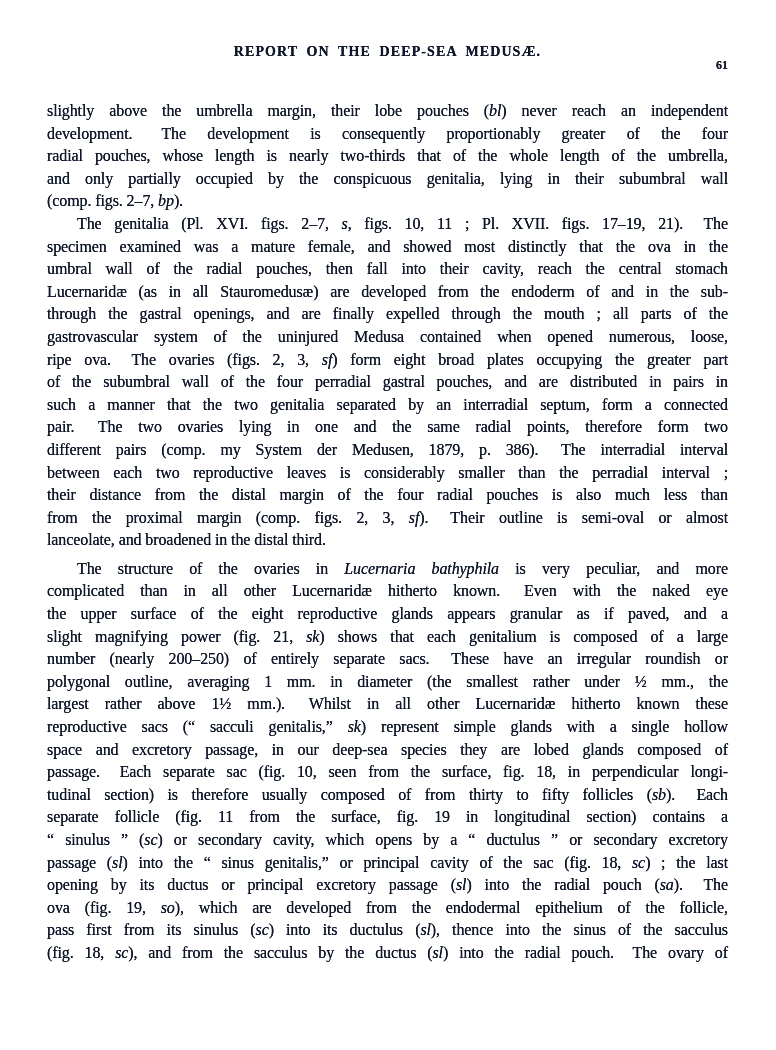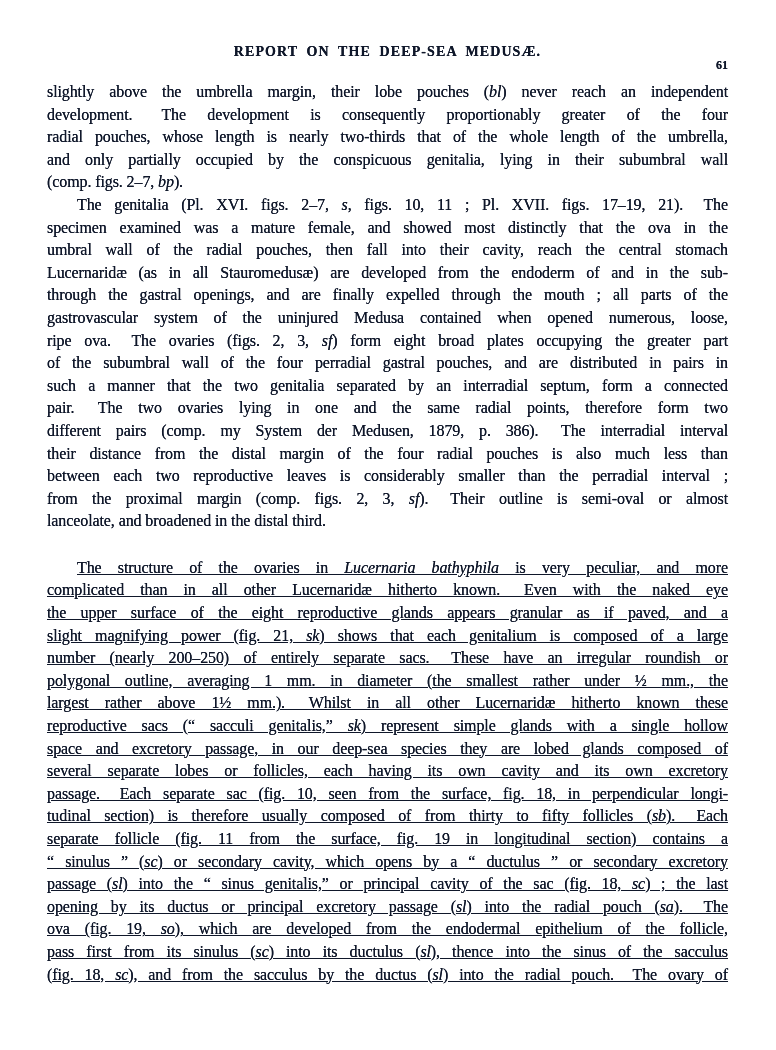--- a/index.html
+++ b/index.html
@@ -35,28 +35,28 @@
     right: 0;
     top: 13px;
     font-size: 12px;
     font-weight: 700;
     line-height: 20px;
     text-shadow: 0 0 0.3px currentColor;
   }
   .text-block {
     position: absolute;
     left: 47px;
-    top: 81px;
+    top: 100px;
     width: 681px;
     font-size: 16px;
     letter-spacing: -0.1px;
     text-shadow: 0 0 0.3px currentColor;
   }
   .paragraph { margin: 0; }
-  .paragraph:nth-child(3) { margin-top: 24px; text-decoration: underline; }
+  .paragraph:nth-child(3) { margin-top: 6px; }
   .line {
     height: 22.6px;
     line-height: 22.6px;
     white-space: nowrap;
     text-align: justify;
     text-align-last: justify;
   }
   .line.indent { text-indent: 30px; }
   .line.short { text-align-last: left; }
   .run.it { font-style: italic; }
@@ -82,36 +82,35 @@
         <div class="line"><span class="run">specimen examined was a mature female, and showed most distinctly that the ova in the</span></div>
         <div class="line"><span class="run">umbral wall of the radial pouches, then fall into their cavity, reach the central stomach</span></div>
         <div class="line"><span class="run">Lucernaridæ (as in all Stauromedusæ) are developed from the endoderm of and in the sub-</span></div>
         <div class="line"><span class="run">through the gastral openings, and are finally expelled through the mouth ; all parts of the</span></div>
         <div class="line"><span class="run">gastrovascular system of the uninjured Medusa contained when opened numerous, loose,</span></div>
         <div class="line"><span class="run">ripe ova.  The ovaries (figs. 2, 3, </span><span class="run it">sf</span><span class="run">) form eight broad plates occupying the greater part</span></div>
         <div class="line"><span class="run">of the subumbral wall of the four perradial gastral pouches, and are distributed in pairs in</span></div>
         <div class="line"><span class="run">such a manner that the two genitalia separated by an interradial septum, form a connected</span></div>
         <div class="line"><span class="run">pair.  The two ovaries lying in one and the same radial points, therefore form two</span></div>
         <div class="line"><span class="run">different pairs (comp. my System der Medusen, 1879, p. 386).  The interradial interval</span></div>
+        <div class="line"><span class="run">between each two reproductive leaves is considerably smaller than the perradial interval ;</span></div>
         <div class="line"><span class="run">their distance from the distal margin of the four radial pouches is also much less than</span></div>
-        <div class="line"><span class="run">between each two reproductive leaves is considerably smaller than the perradial interval ;</span></div>
         <div class="line"><span class="run">from the proximal margin (comp. figs. 2, 3, </span><span class="run it">sf</span><span class="run">).  Their outline is semi-oval or almost</span></div>
         <div class="line short"><span class="run">lanceolate, and broadened in the distal third.</span></div>
       </div>
       <div class="paragraph">
         <div class="line indent"><span class="run">The structure of the ovaries in </span><span class="run it">Lucernaria bathyphila</span><span class="run"> is very peculiar, and more</span></div>
         <div class="line"><span class="run">complicated than in all other Lucernaridæ hitherto known.  Even with the naked eye</span></div>
         <div class="line"><span class="run">the upper surface of the eight reproductive glands appears granular as if paved, and a</span></div>
         <div class="line"><span class="run">slight magnifying power (fig. 21, </span><span class="run it">sk</span><span class="run">) shows that each genitalium is composed of a large</span></div>
         <div class="line"><span class="run">number (nearly 200–250) of entirely separate sacs.  These have an irregular roundish or</span></div>
         <div class="line"><span class="run">polygonal outline, averaging 1 mm. in diameter (the smallest rather under ½ mm., the</span></div>
         <div class="line"><span class="run">largest rather above 1½ mm.).  Whilst in all other Lucernaridæ hitherto known these</span></div>
         <div class="line"><span class="run">reproductive sacs (“ sacculi genitalis,” </span><span class="run it">sk</span><span class="run">) represent simple glands with a single hollow</span></div>
         <div class="line"><span class="run">space and excretory passage, in our deep-sea species they are lobed glands composed of</span></div>
-        <div class="line"><span class="run">several separate lobes or follicles, each having its own cavity and its own excretory</span></div>
         <div class="line"><span class="run">passage.  Each separate sac (fig. 10, seen from the surface, fig. 18, in perpendicular longi-</span></div>
         <div class="line"><span class="run">tudinal section) is therefore usually composed of from thirty to fifty follicles (</span><span class="run it">sb</span><span class="run">).  Each</span></div>
         <div class="line"><span class="run">separate follicle (fig. 11 from the surface, fig. 19 in longitudinal section) contains a</span></div>
         <div class="line"><span class="run">“ sinulus ” (</span><span class="run it">sc</span><span class="run">) or secondary cavity, which opens by a “ ductulus ” or secondary excretory</span></div>
         <div class="line"><span class="run">passage (</span><span class="run it">sl</span><span class="run">) into the “ sinus genitalis,” or principal cavity of the sac (fig. 18, </span><span class="run it">sc</span><span class="run">) ; the last</span></div>
         <div class="line"><span class="run">opening by its ductus or principal excretory passage (</span><span class="run it">sl</span><span class="run">) into the radial pouch (</span><span class="run it">sa</span><span class="run">).  The</span></div>
         <div class="line"><span class="run">ova (fig. 19, </span><span class="run it">so</span><span class="run">), which are developed from the endodermal epithelium of the follicle,</span></div>
         <div class="line"><span class="run">pass first from its sinulus (</span><span class="run it">sc</span><span class="run">) into its ductulus (</span><span class="run it">sl</span><span class="run">), thence into the sinus of the sacculus</span></div>
         <div class="line"><span class="run">(fig. 18, </span><span class="run it">sc</span><span class="run">), and from the sacculus by the ductus (</span><span class="run it">sl</span><span class="run">) into the radial pouch.  The ovary of</span></div>
       </div>

